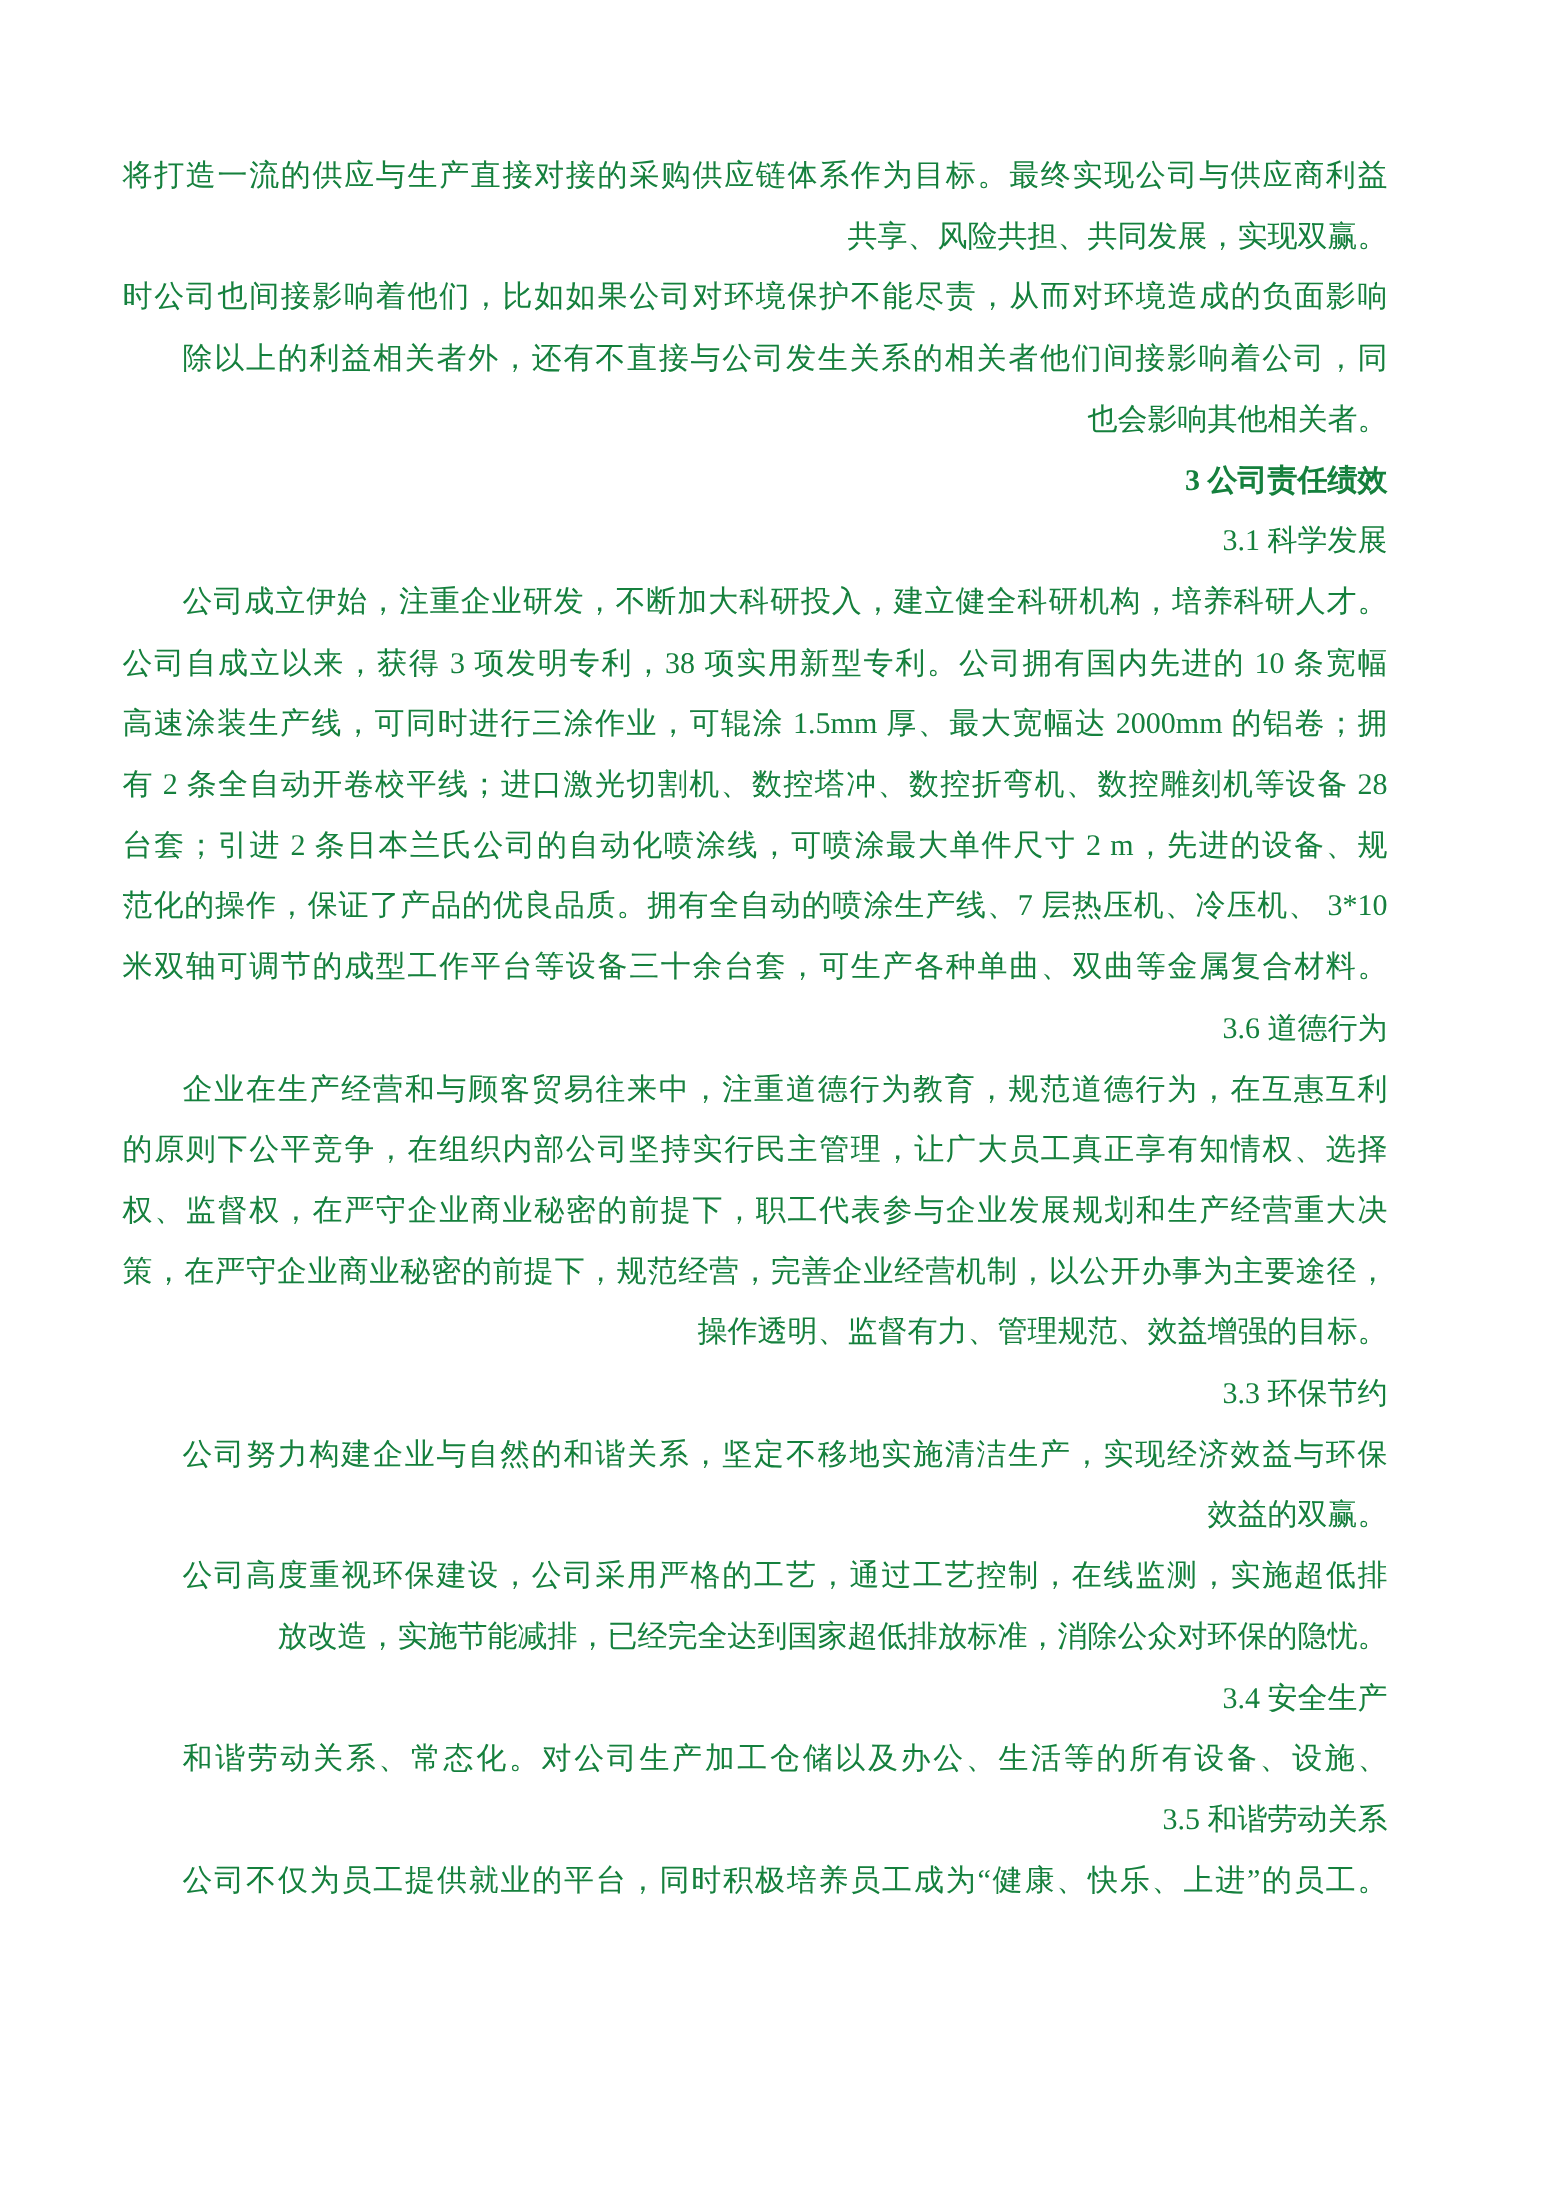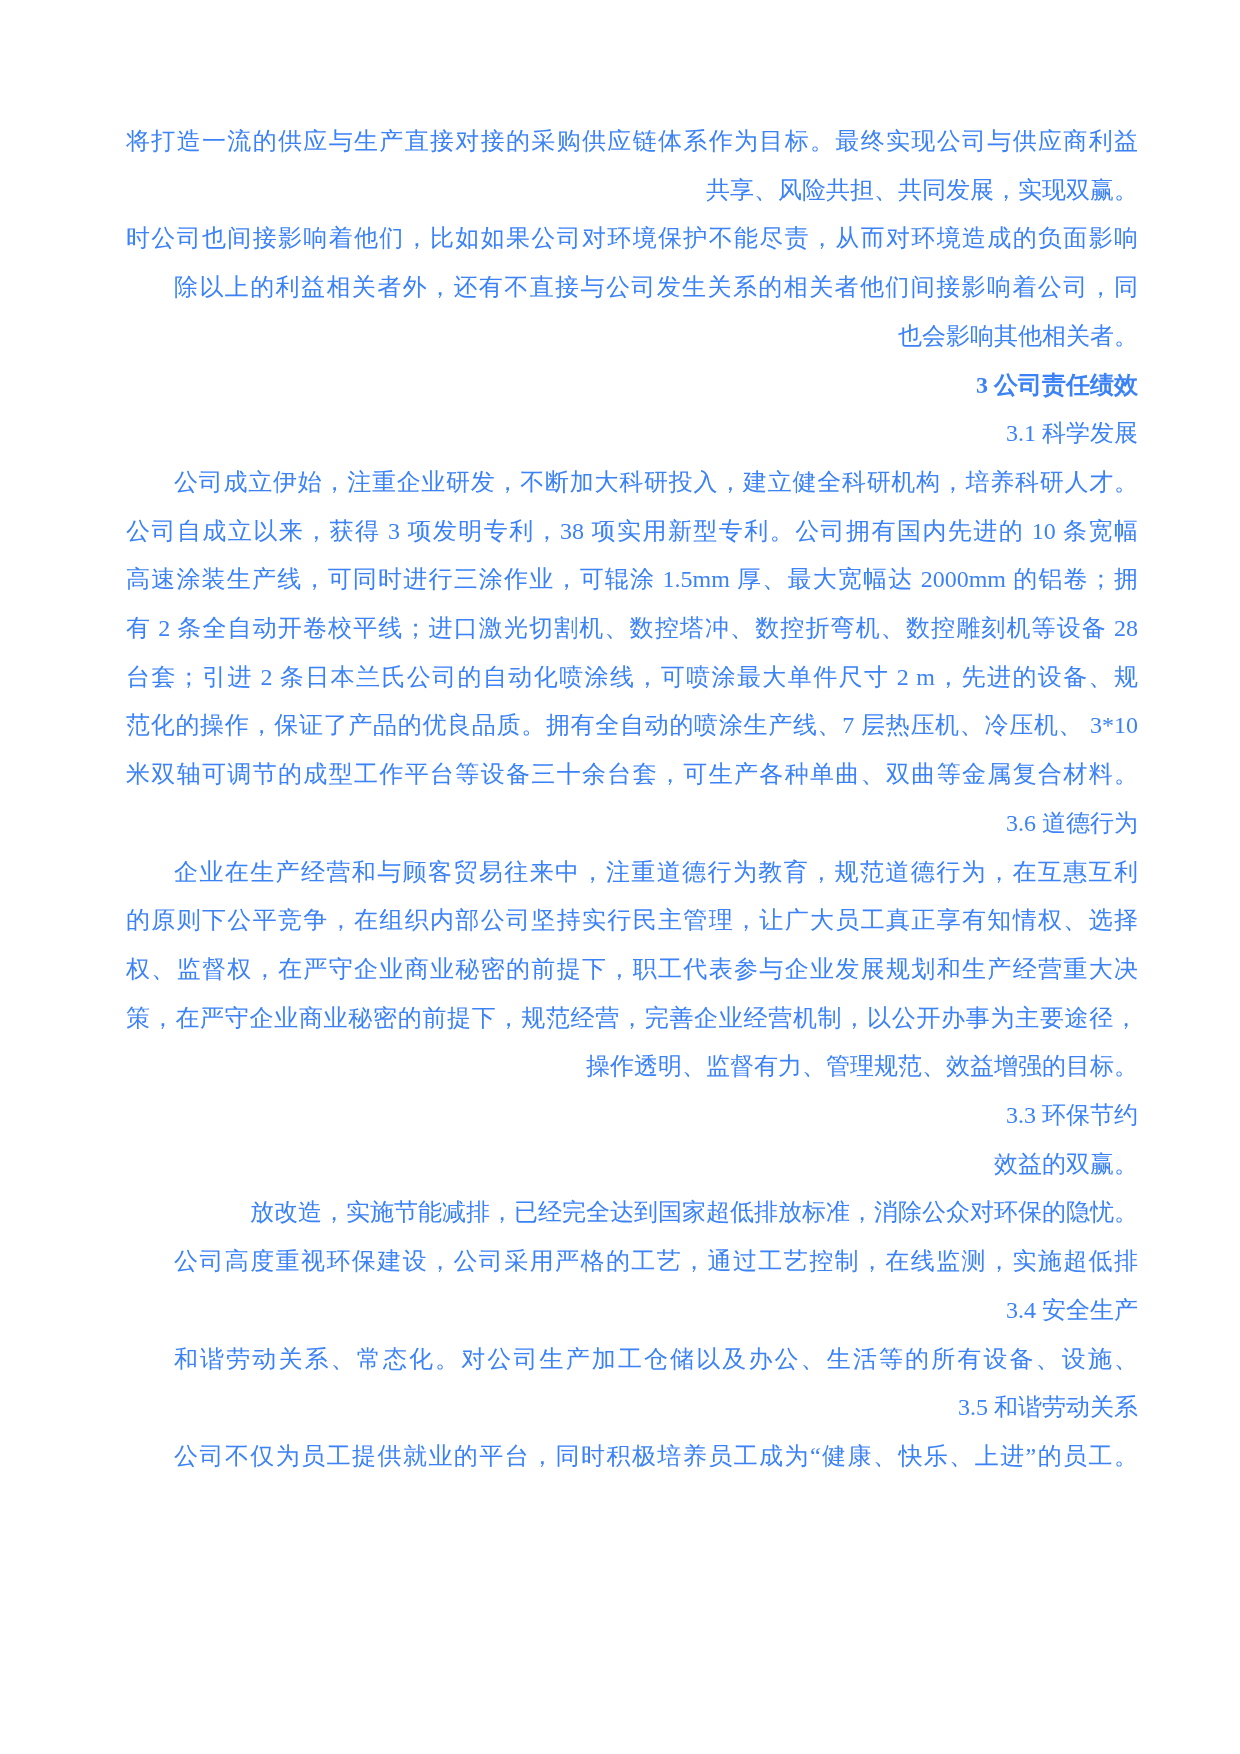--- a/index.html
+++ b/index.html
@@ -10,24 +10,24 @@
   .page {
     position: relative;
     width: 1240px;
     height: 1754px;
     background: #ffffff;
     overflow: hidden;
     font-family: "Liberation Serif", "DejaVu Serif", serif;
   }
   .doc {
     position: absolute;
-    left: 126px;
+    left: 98px;
     top: 117px;
     width: 1012px;
-    color: #3b82f6;
+    color: #15803d;
     font-size: 24px;
     line-height: 48.7px;
   }
   .line {
     white-space: normal;
     text-align: right;
   }
   .line.full {
     text-align: justify;
     text-align-last: justify;
@@ -59,21 +59,22 @@
       <div class="line full">台套；引进 2 条日本兰氏公司的自动化喷涂线，可喷涂最大单件尺寸 2 m，先进的设备、规</div>
       <div class="line full">范化的操作，保证了产品的优良品质。拥有全自动的喷涂生产线、7 层热压机、冷压机、 3*10</div>
       <div class="line full">米双轴可调节的成型工作平台等设备三十余台套，可生产各种单曲、双曲等金属复合材料。</div>
       <div class="line indent">3.6 道德行为</div>
       <div class="line indent full">企业在生产经营和与顾客贸易往来中，注重道德行为教育，规范道德行为，在互惠互利</div>
       <div class="line full">的原则下公平竞争，在组织内部公司坚持实行民主管理，让广大员工真正享有知情权、选择</div>
       <div class="line full">权、监督权，在严守企业商业秘密的前提下，职工代表参与企业发展规划和生产经营重大决</div>
       <div class="line full">策，在严守企业商业秘密的前提下，规范经营，完善企业经营机制，以公开办事为主要途径，</div>
       <div class="line">操作透明、监督有力、管理规范、效益增强的目标。</div>
       <div class="line indent">3.3 环保节约</div>
+      <div class="line indent full">公司努力构建企业与自然的和谐关系，坚定不移地实施清洁生产，实现经济效益与环保</div>
       <div class="line">效益的双赢。</div>
+      <div class="line indent full">公司高度重视环保建设，公司采用严格的工艺，通过工艺控制，在线监测，实施超低排</div>
       <div class="line">放改造，实施节能减排，已经完全达到国家超低排放标准，消除公众对环保的隐忧。</div>
-      <div class="line indent full">公司高度重视环保建设，公司采用严格的工艺，通过工艺控制，在线监测，实施超低排</div>
       <div class="line indent">3.4 安全生产</div>
       <div class="line indent full">和谐劳动关系、常态化。对公司生产加工仓储以及办公、生活等的所有设备、设施、</div>
       <div class="line indent">3.5 和谐劳动关系</div>
       <div class="line indent full">公司不仅为员工提供就业的平台，同时积极培养员工成为“健康、快乐、上进”的员工。</div>
     </div>
 </div>
 
 </body></html>

